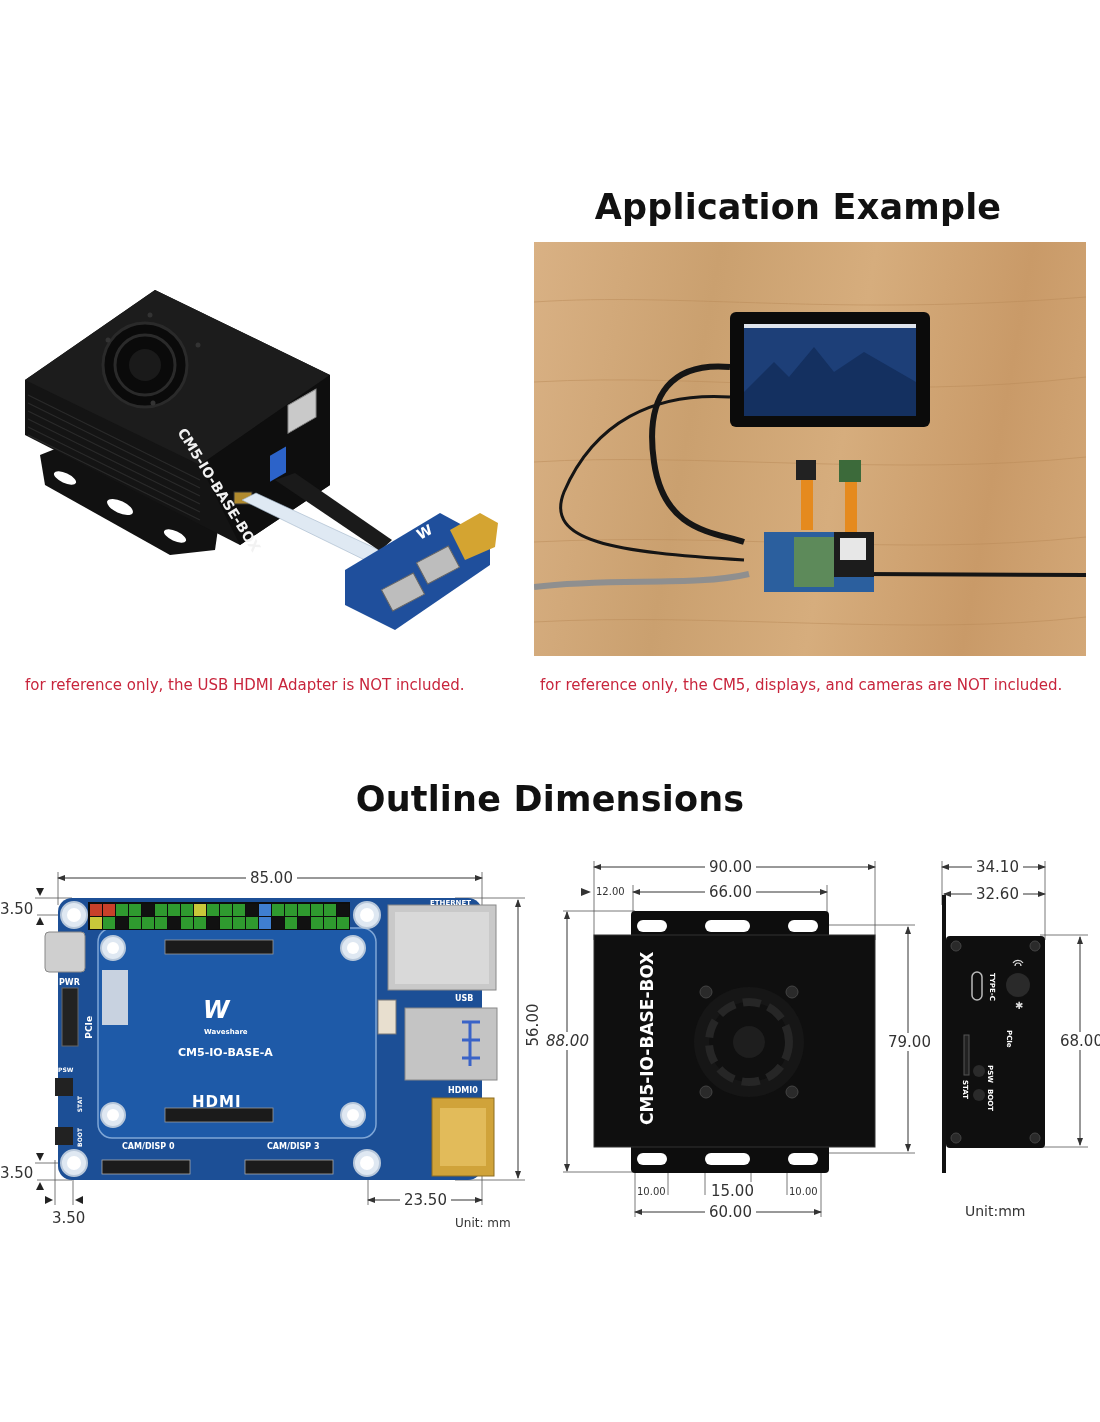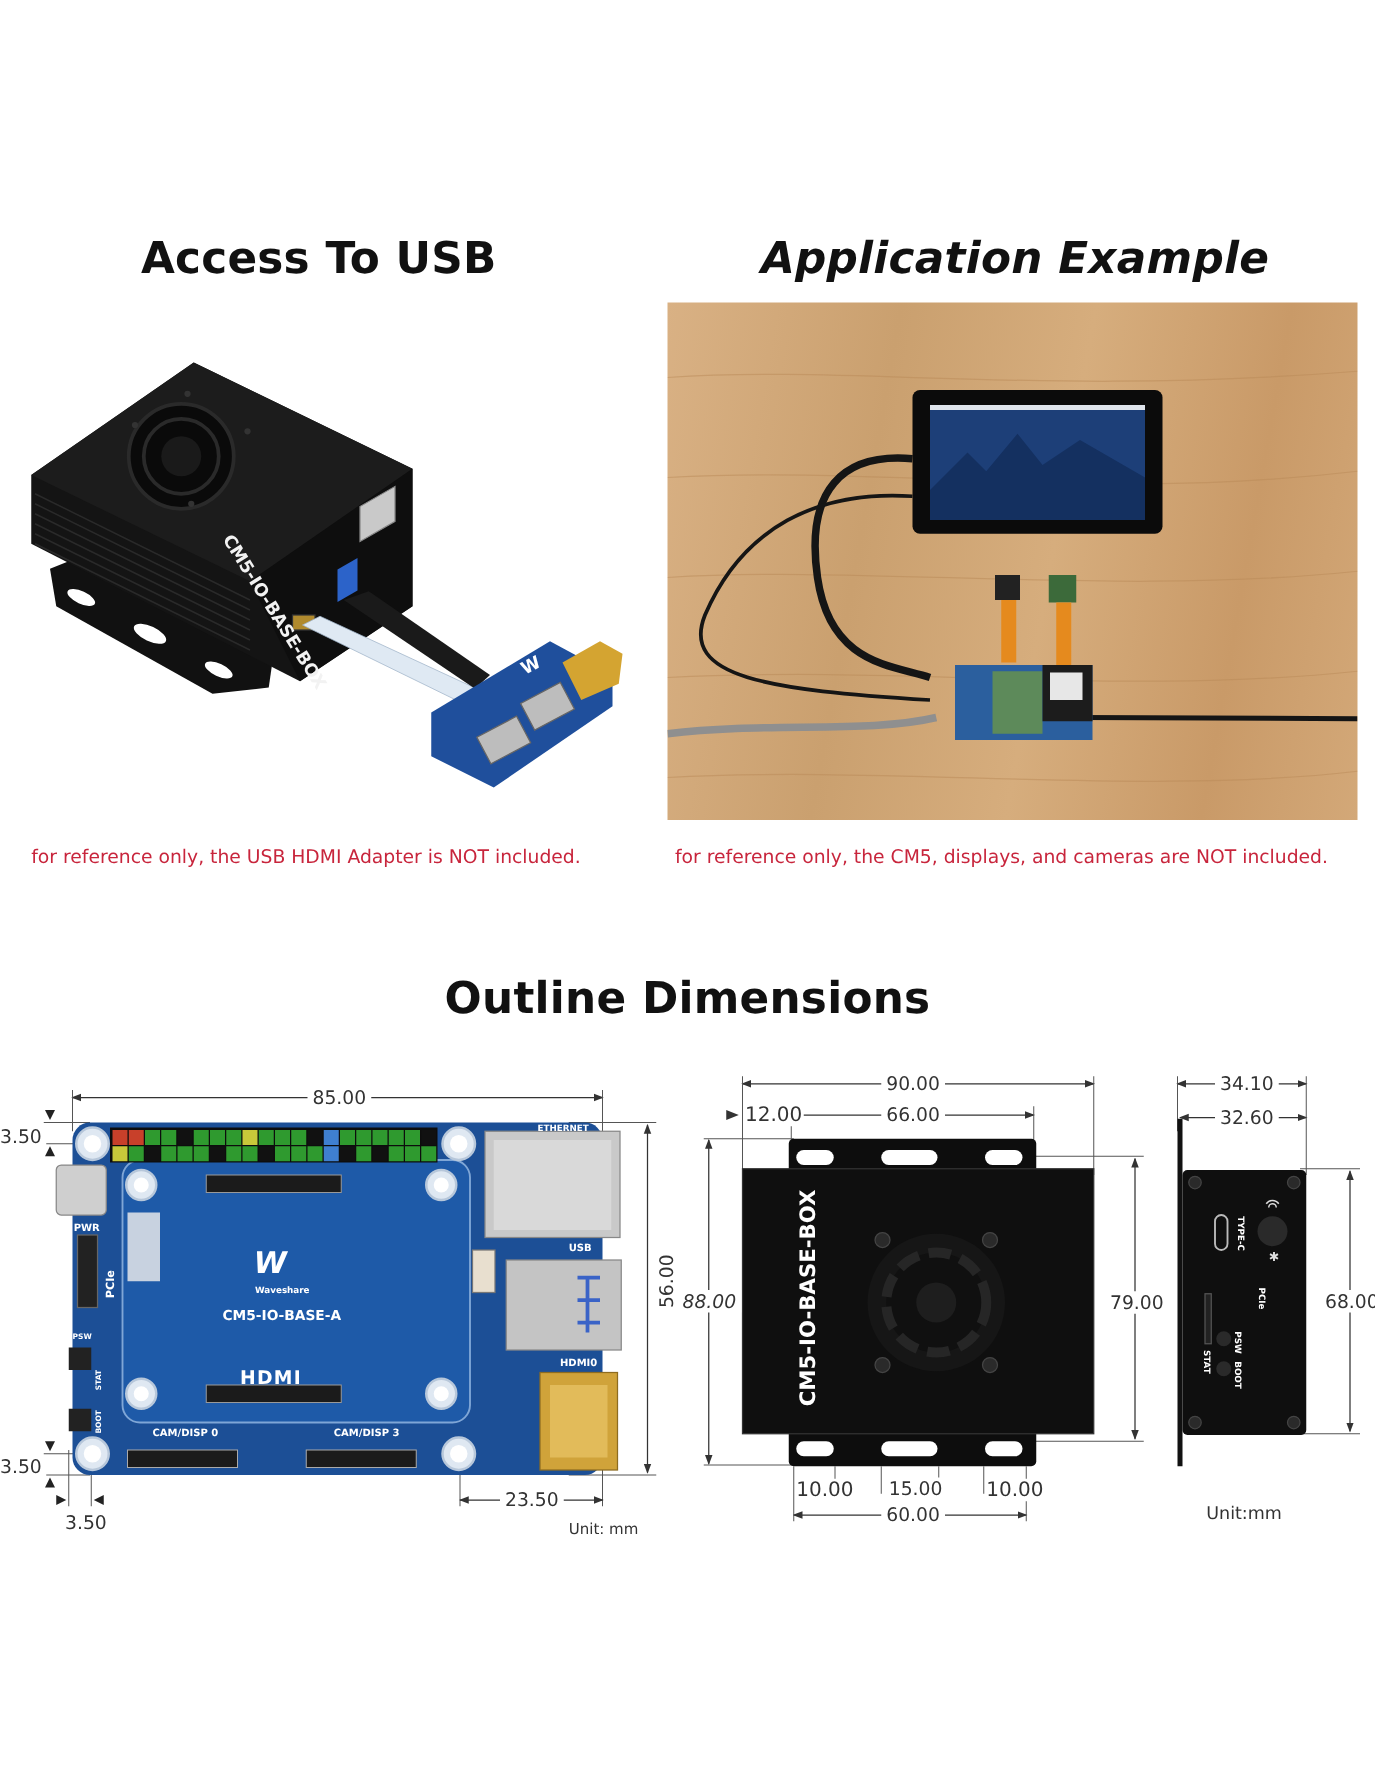--- a/index.html
+++ b/index.html
@@ -1,34 +1,33 @@
 <!DOCTYPE html>
 <html><head>
 <meta charset="utf-8">
 <style>
   html,body{margin:0;padding:0;background:#ffffff;}
   body{width:1100px;height:1422px;position:relative;overflow:hidden;font-family:"DejaVu Sans",sans-serif;color:#111;}
   .abs{position:absolute;}
   .h-title{font-family:"DejaVu Sans",sans-serif;font-weight:bold;color:#111;text-align:center;font-size:35px;line-height:46px;letter-spacing:0.2px;}
   .note{font-family:"DejaVu Sans",sans-serif;font-size:15px;color:#c8253c;white-space:nowrap;}
   .dim{font-family:"DejaVu Sans",sans-serif;color:#333;font-size:15px;white-space:nowrap;background:#fff;padding:0 4px;line-height:18px;}
-  .dim.sm{font-size:16px;padding:0 1px;text-align:right;}
+  .dim.sm{font-size:10px;padding:0 1px;text-align:right;}
   .unit{font-family:"DejaVu Sans",sans-serif;color:#333;font-size:12px;white-space:nowrap;}
   svg{position:absolute;overflow:visible;}
   .vtext{writing-mode:vertical-rl;transform:rotate(180deg);}
   .lbl-w{color:#fff;font-family:"DejaVu Sans",sans-serif;font-weight:bold;white-space:nowrap;}
 </style>
 </head>
 <body>
 
 <div class="abs h-title" style="left:30px;top:184px;width:450px;">
-  <div>Access To USB</div>
-</div>
-
-<div class="abs h-title" style="left:537px;top:184px;width:550px;font-style:italic;">Application Example</div>
+</div>
+
+<div class="abs h-title" style="left:523px;top:184px;width:550px;">Application Example</div>
 
 <div class="abs" style="left:20px;top:285px;width:500px;height:370px;">
   <svg width="500" height="370" viewBox="0 0 500 370">
 
     <polygon points="20,170 70,150 200,230 195,265 150,270 25,200" fill="#111"></polygon>
     <ellipse cx="45" cy="193" rx="12" ry="5" fill="#fff" transform="rotate(25 45 193)"></ellipse>
     <ellipse cx="100" cy="222" rx="14" ry="6" fill="#fff" transform="rotate(25 100 222)"></ellipse>
     <ellipse cx="155" cy="251" rx="12" ry="5" fill="#fff" transform="rotate(25 155 251)"></ellipse>
 
     <polygon points="5,95 135,5 310,90 310,200 220,260 5,150" fill="#141414"></polygon>

